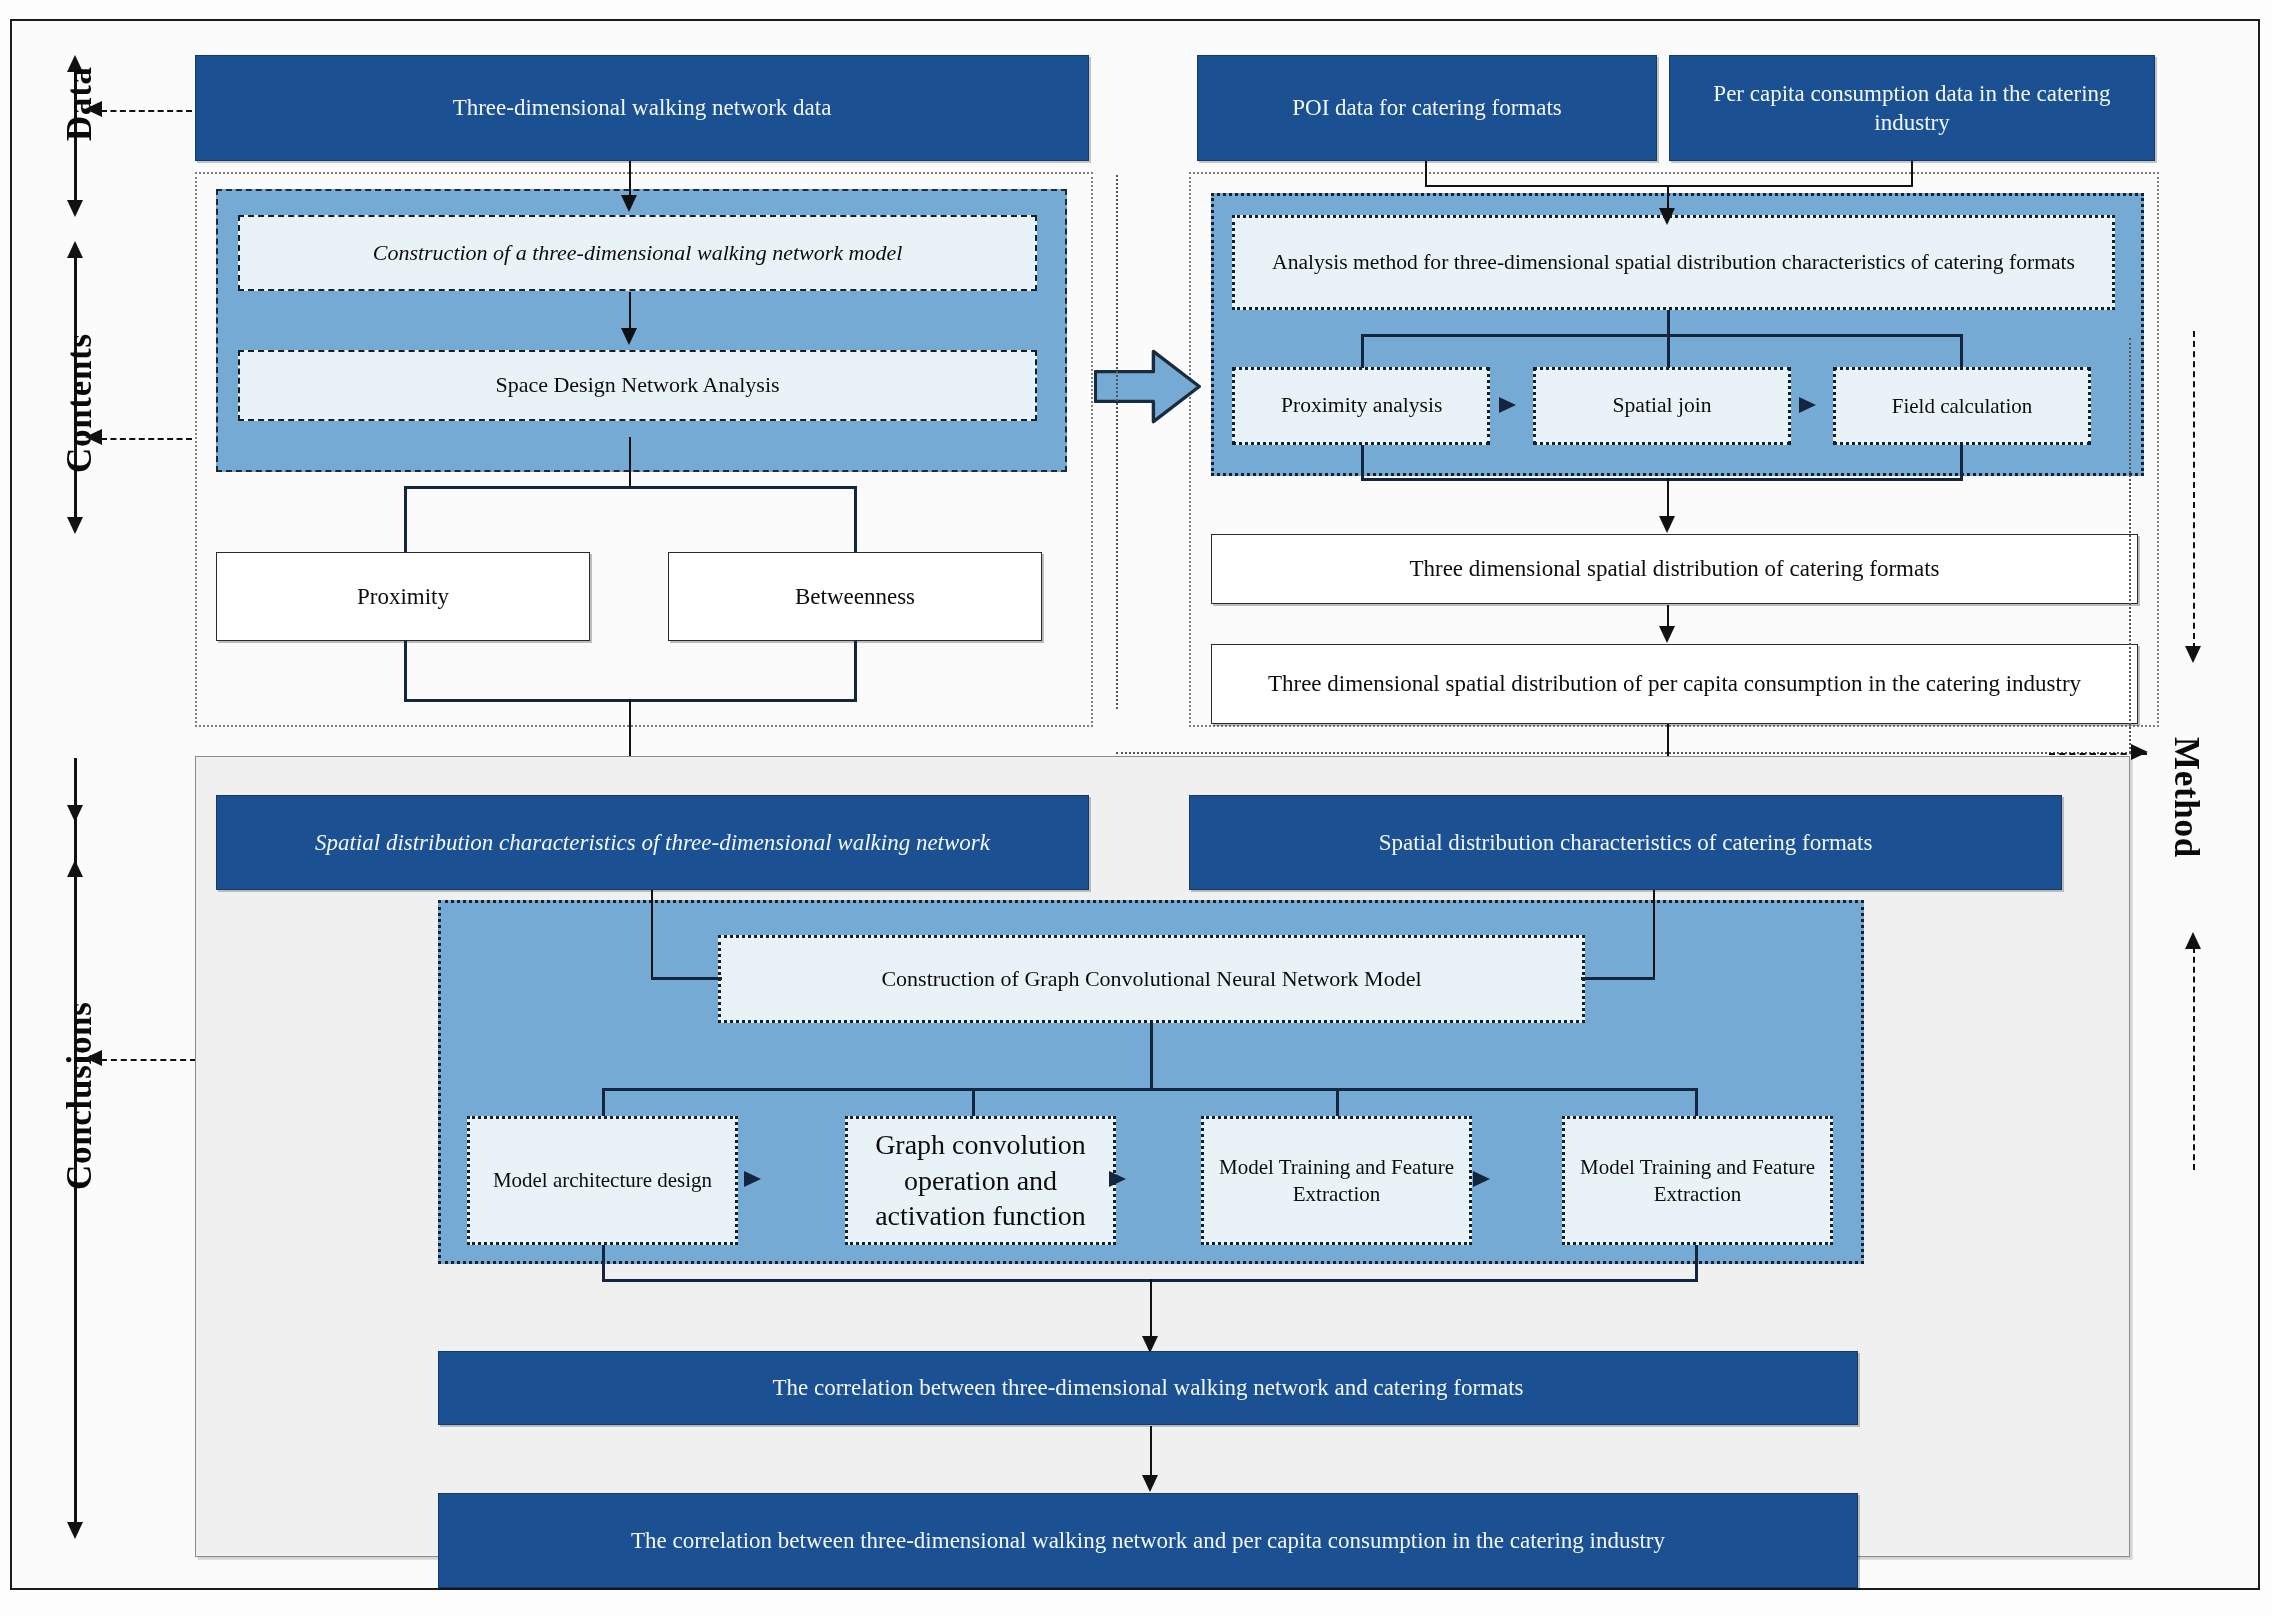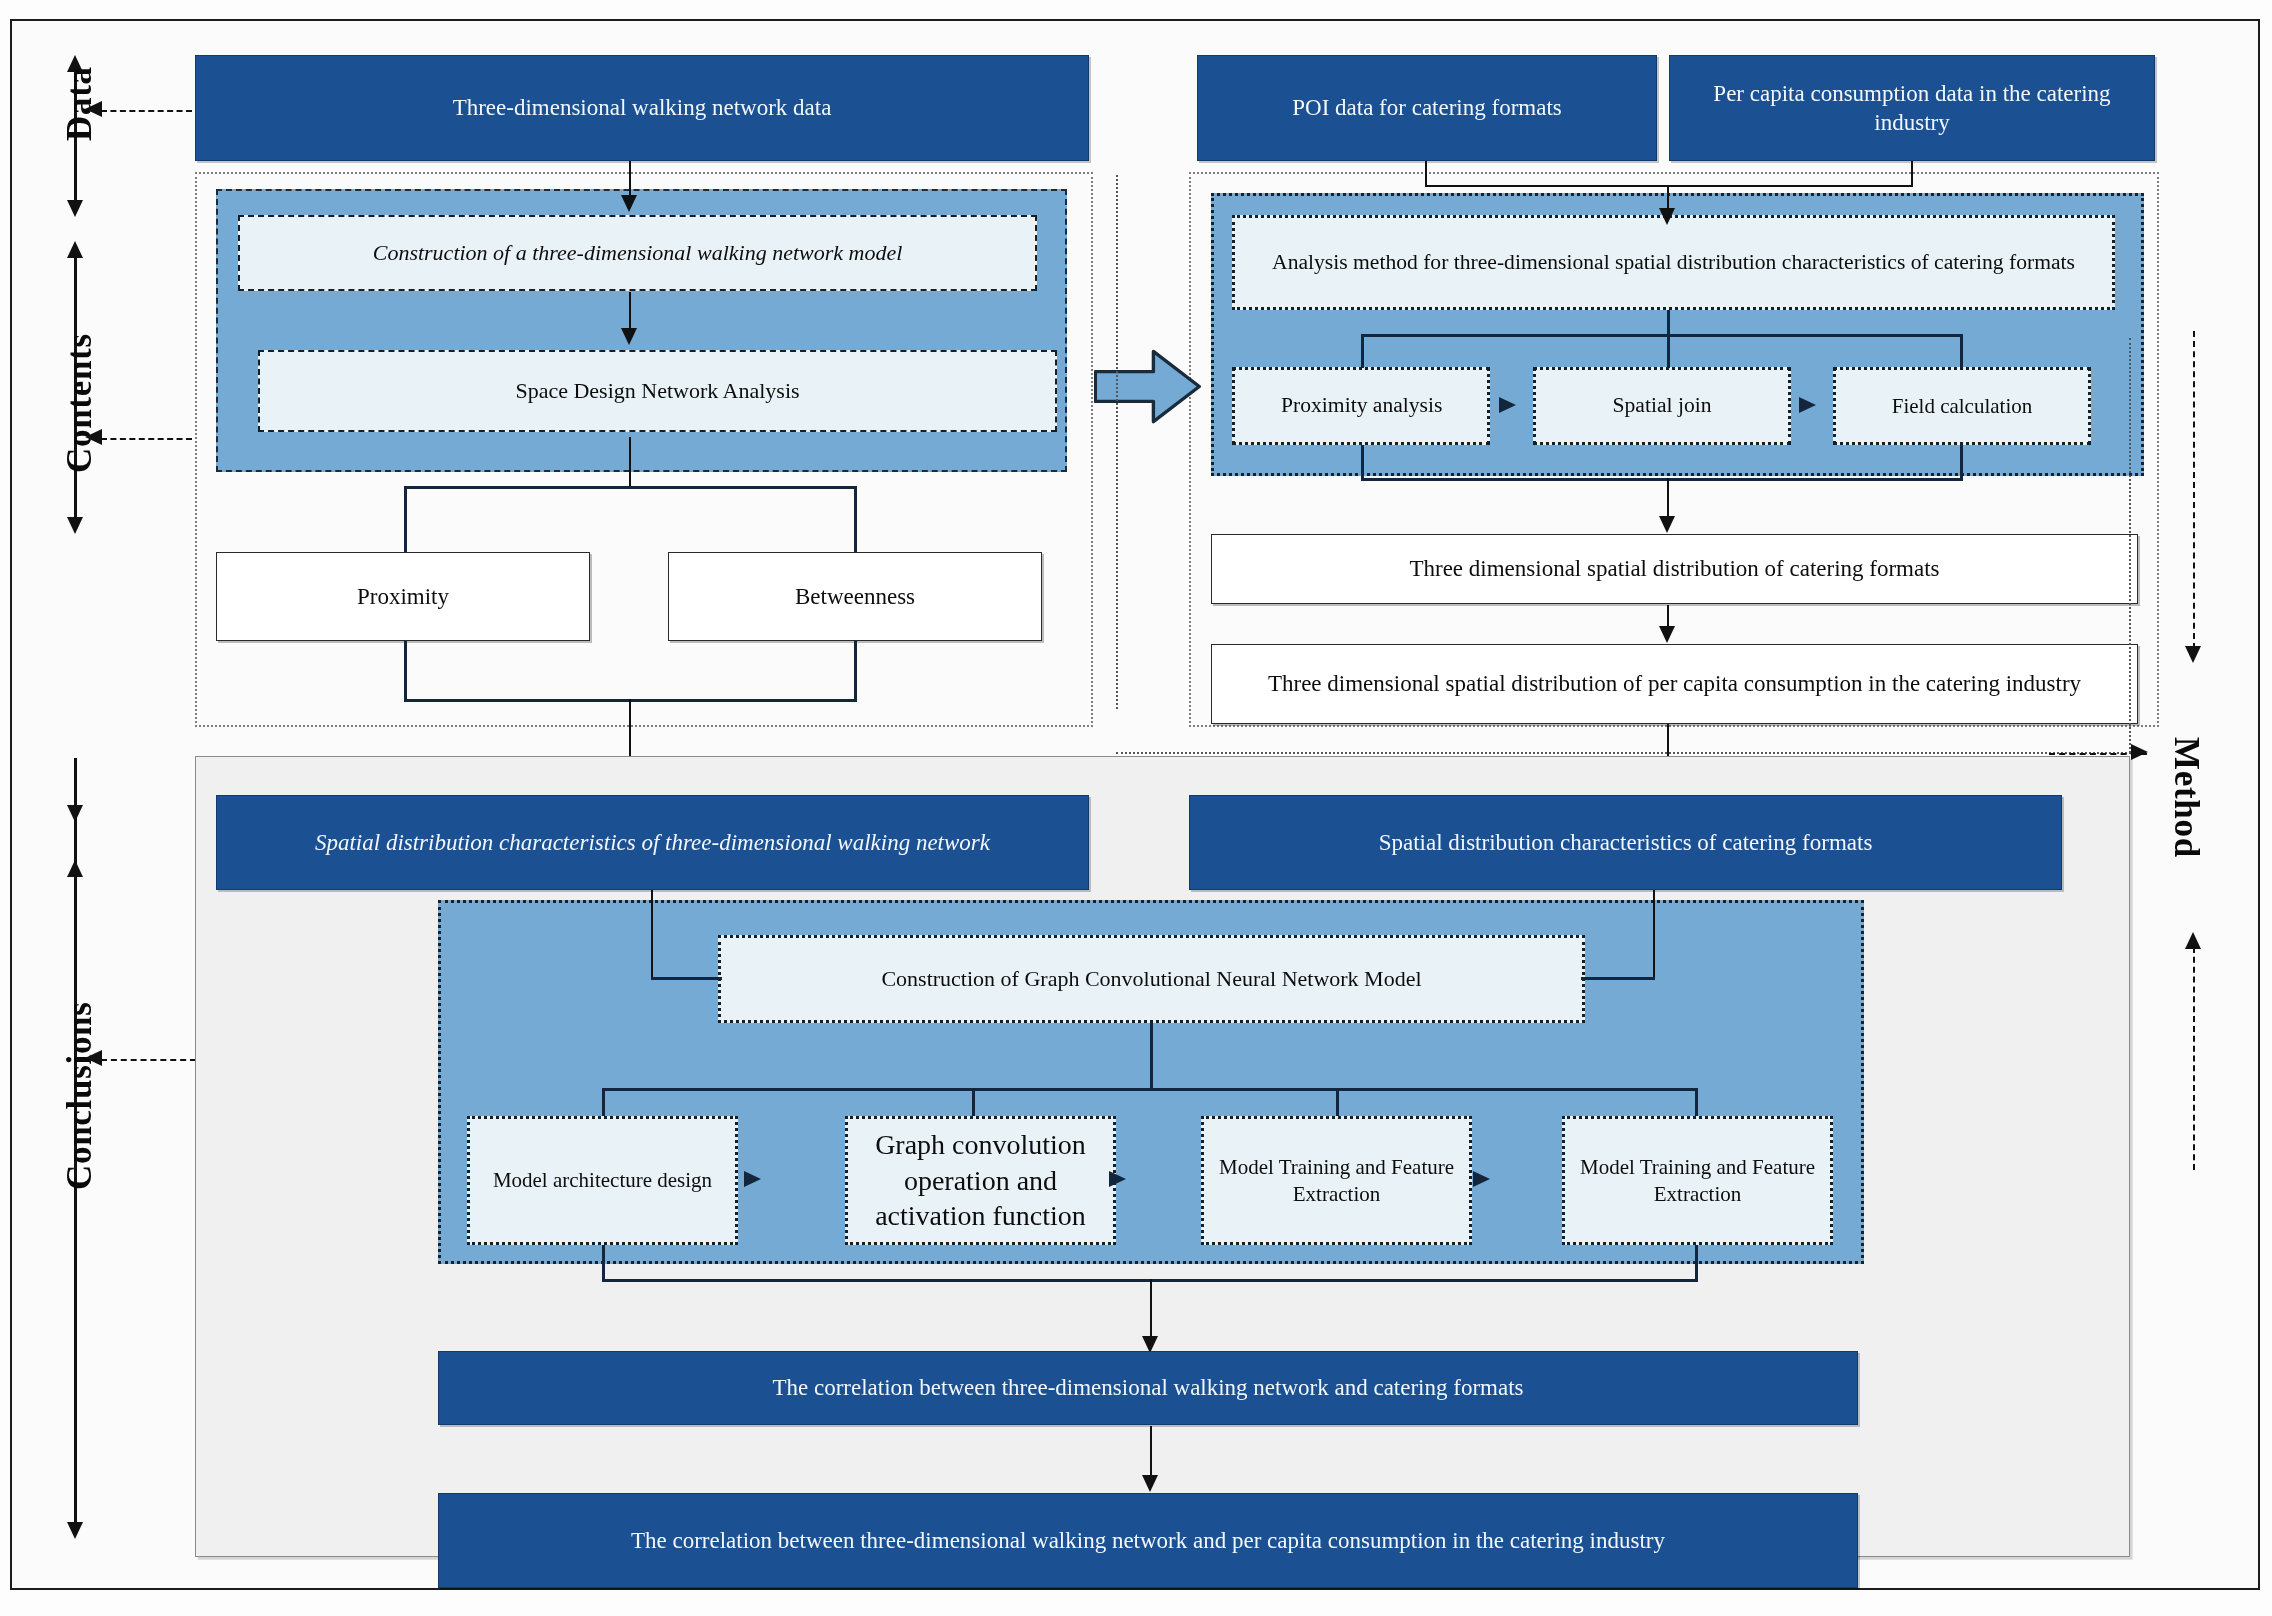--- a/index.html
+++ b/index.html
@@ -110,21 +110,21 @@
   <div class="bx dark" style="left:1197px;top:55px;width:460px;height:106px;">POI data for catering formats</div>
 
   <div class="bx dark" style="left:1669px;top:55px;width:486px;height:106px;">Per capita consumption data in the catering industry</div>
 
   <div class="dashgroup" style="position:absolute;left:195px;top:172px;width:894px;height:551px;"></div>
 
   <div class="medblue" style="position:absolute;left:216px;top:189px;width:847px;height:279px;"></div>
 
   <div class="bx lightbx" style="left:238px;top:215px;width:799px;height:76px;font-style:italic;">Construction of a three-dimensional walking network model</div>
 
-  <div class="bx lightbx" style="left:238px;top:350px;width:799px;height:82px;margin-left:20px;">Space Design Network Analysis</div>
+  <div class="bx lightbx" style="left:238px;top:350px;width:799px;height:71px;">Space Design Network Analysis</div>
 
   <div class="vline" style="left:629px;top:161px;height:37px;"></div>
   <div class="arrowdown" style="left:621px;top:195px;"></div>
 
   <div class="vline" style="left:629px;top:292px;height:39px;"></div>
   <div class="arrowdown" style="left:621px;top:328px;"></div>
 
   <div class="vline" style="left:629px;top:437px;height:51px;"></div>
   <div class="hline-thick" style="left:404px;top:486px;width:453px;"></div>
   <div class="vline-thick" style="left:404px;top:486px;height:66px;"></div>

